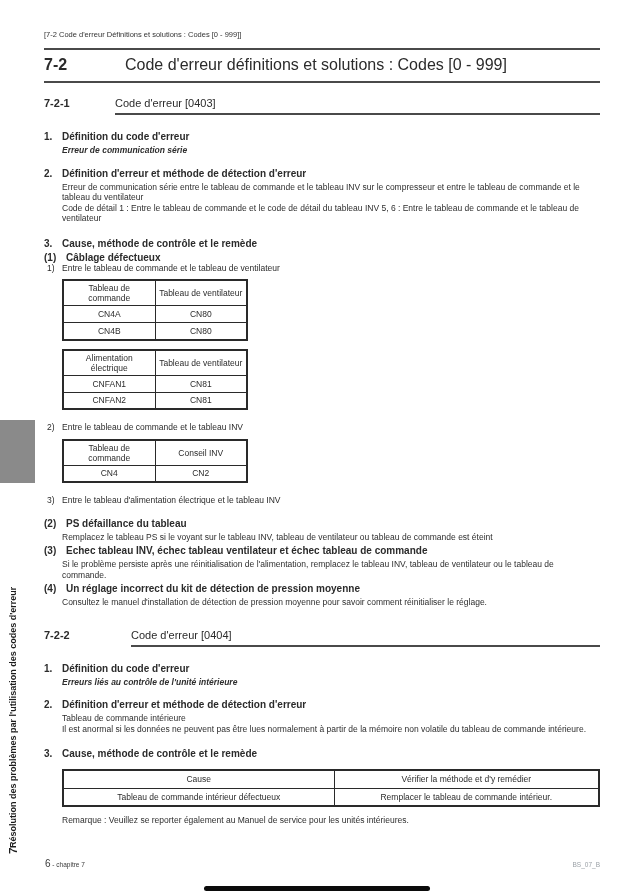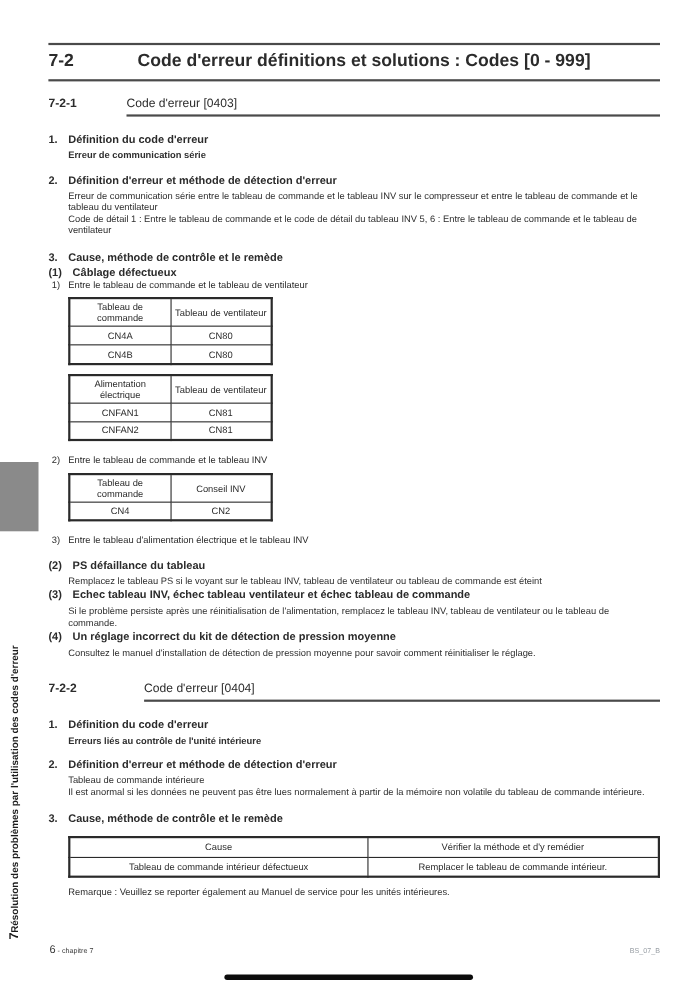--- a/index.html
+++ b/index.html
@@ -10,37 +10,37 @@
   }
   .content { position:absolute; left:44px; top:30px; width:556px; }
 
   .breadcrumb { font-size:7.5px; color:#333; }
 
   .title-block {
     margin-top:9px; border-top:2px solid #4a4a4a; border-bottom:2px solid #4a4a4a;
     padding:6px 0 7px 0; display:flex; align-items:baseline;gap:30px;
   }
   .title-num { font-size:16px; font-weight:bold; width:51px; }
-  .title-text { font-size:16px; font-weight:bold; }
+  .title-text { font-size:16px; font-weight:normal; }
 
   .sub-heading { display:flex; align-items:baseline; }
   .sub-heading .sh-num { font-size:11px; font-weight:bold; width:71px; flex:none; }
   .sub-heading .sh-title { flex:1; font-size:11px; font-weight:normal; padding-bottom:4px; border-bottom:2px solid #4a4a4a; }
   .sh-721 { margin-top:14px; }
   .sh-722 { margin-top:21px;gap:16px; }
 
   .num-item { display:flex; }
   .num-item .n { width:18px; flex:none; font-weight:bold; font-size:10px; }
   .num-item .t { font-weight:bold; font-size:10px; }
   .paren-item { display:flex; }
   .paren-item .n { width:22px; flex:none; font-weight:bold; font-size:10px; }
   .paren-item .t { font-weight:bold; font-size:10px; }
 
   .body-txt { font-size:8.5px; line-height:10.5px; margin-left:18px; color:#2e2e2e; }
-  .body-bold { font-weight:bold; }
+  .body-bold { font-weight:bold;font-style:italic; }
 
   .w-item { display:flex; margin-left:3px; font-size:8.5px; line-height:10.5px; }
   .w-item .wn { width:15px; flex:none; }
 
   table.ctable { border-collapse:collapse; margin-left:18px; border:2px solid #2a2a2a; }
   table.ctable td, table.ctable th {
     border:1px solid #2a2a2a; font-size:8.5px; font-weight:normal;
     text-align:center; vertical-align:middle; padding:2px 3px; height:17px;
   }
   table.small td, table.small th { width:92px; }
@@ -65,20 +65,21 @@
   .footer-left .pg { font-size:10px; }
   .footer-right { font-size:6.5px; color:#9aa0a6; }
 
   .home-bar { position:absolute; left:204px; top:886px; width:226px; height:5px; background:#0b0b0b; border-radius:3px; }
 </style>
 </head>
 <body>
 
 <div class="content">
 
+  <div class="breadcrumb">[7-2 Code d'erreur Définitions et solutions : Codes [0 - 999]]</div>
 
   <div class="title-block">
     <span class="title-num">7-2</span>
     <span class="title-text">Code d'erreur définitions et solutions : Codes [0 - 999]</span>
   </div>
 
   <div class="sub-heading sh-721">
     <span class="sh-num">7-2-1</span>
     <span class="sh-title">Code d'erreur [0403]</span>
   </div>

